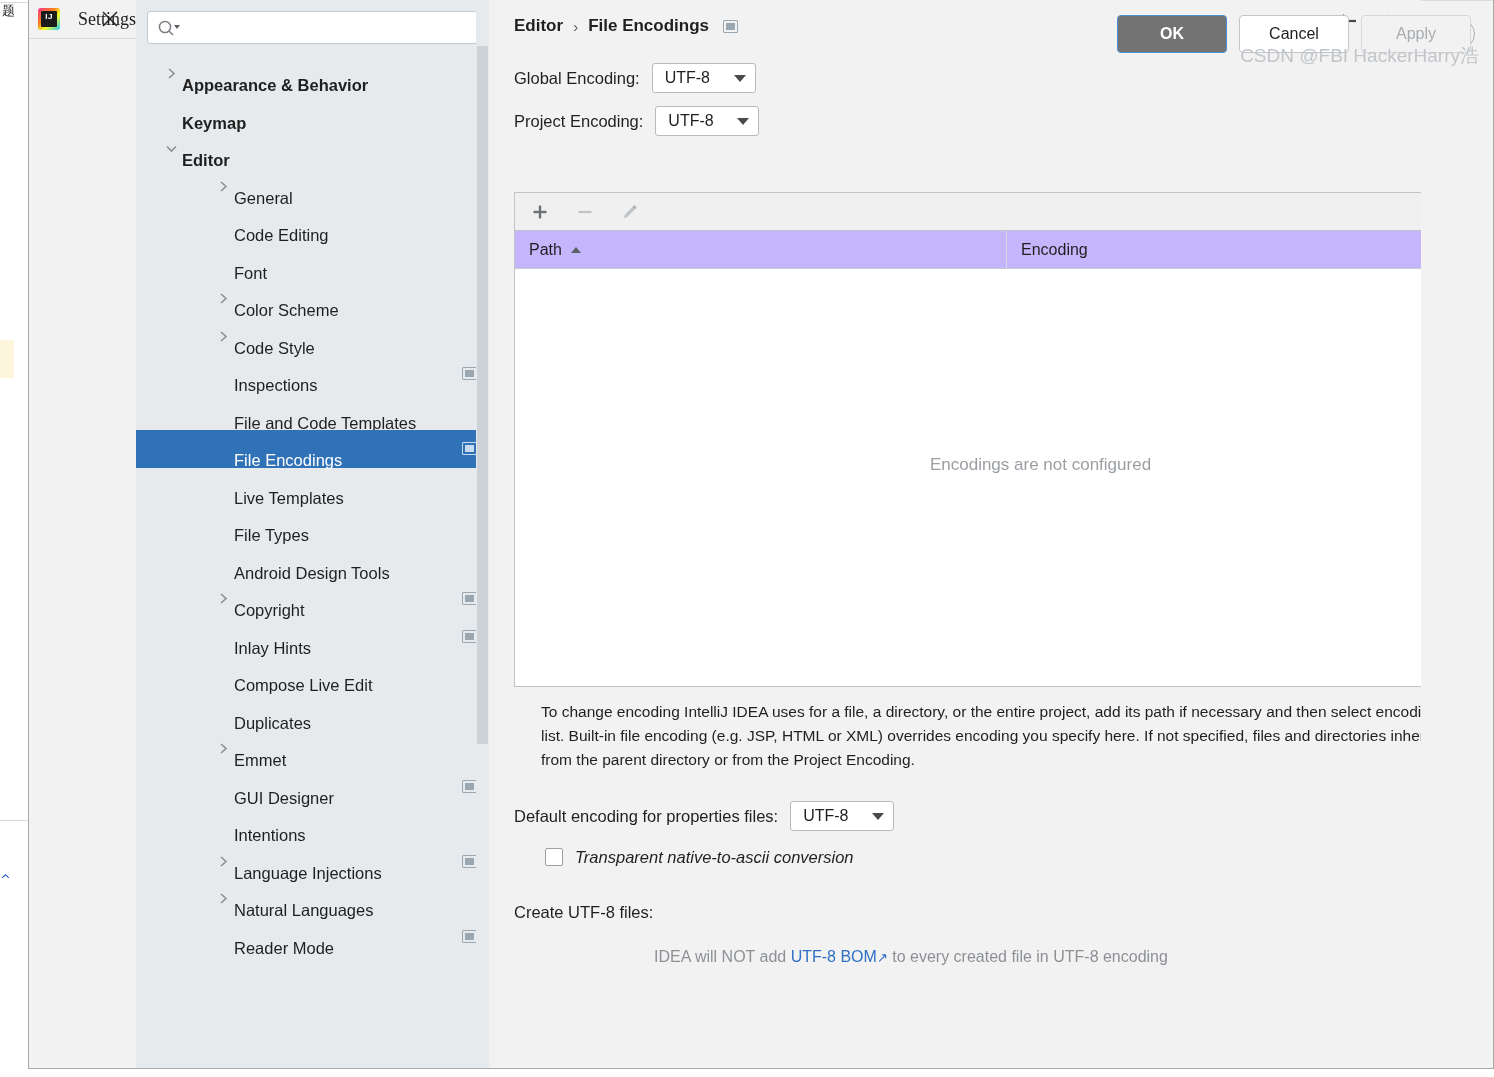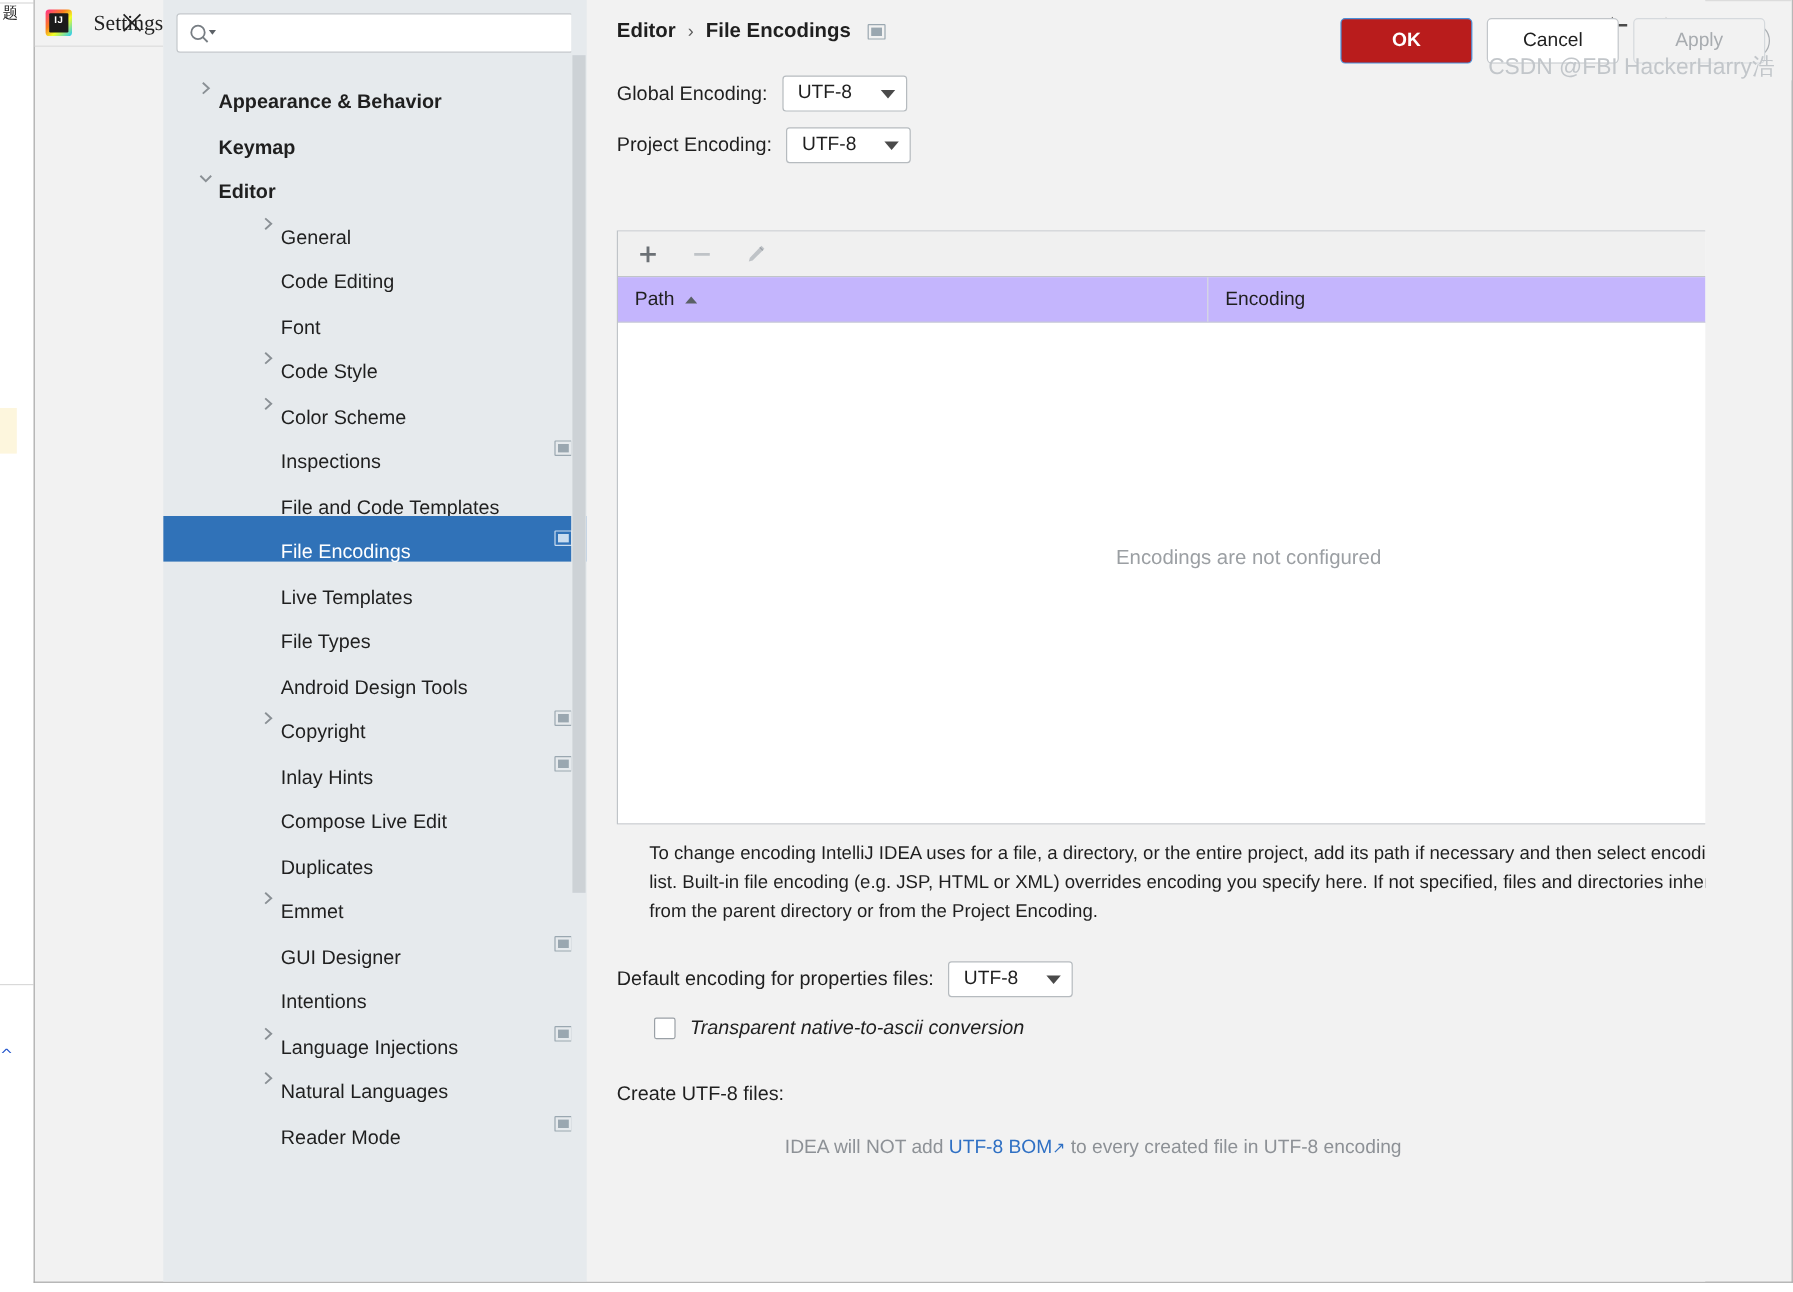--- a/index.html
+++ b/index.html
@@ -454,21 +454,21 @@
   .dlg-btn {
     height: 38px;
     min-width: 110px;
     border-radius: 4px;
     font-size: 16px;
     display: flex; align-items: center; justify-content: center;
     cursor: pointer;
     font-family: "Liberation Sans", sans-serif;
   }
   #btn-ok {
-    background: #b91c1c;
+    background: #737373;
     color: #ffffff;
     font-weight: bold;
     border: 1px solid #4a90d9;
   }
   #btn-cancel {
     background: #ffffff;
     color: #1f1f1f;
     border: 1px solid #c2c6ca;
   }
   #btn-apply {
@@ -568,29 +568,29 @@
           <div class="tree-item lvl1">
             <span class="twisty"></span>
             <span class="label">Font</span>
           </div>
           <div class="tree-item lvl1">
             <span class="twisty">
               <svg width="13" height="13" viewBox="0 0 13 13">
                 <path d="M4 2 L9 6.5 L4 11" fill="none" stroke="#8a9095" stroke-width="1.6"></path>
               </svg>
             </span>
+            <span class="label">Color Scheme</span>
+          </div>
+          <div class="tree-item lvl1">
+            <span class="twisty">
+              <svg width="13" height="13" viewBox="0 0 13 13">
+                <path d="M4 2 L9 6.5 L4 11" fill="none" stroke="#8a9095" stroke-width="1.6"></path>
+              </svg>
+            </span>
             <span class="label">Code Style</span>
-          </div>
-          <div class="tree-item lvl1">
-            <span class="twisty">
-              <svg width="13" height="13" viewBox="0 0 13 13">
-                <path d="M4 2 L9 6.5 L4 11" fill="none" stroke="#8a9095" stroke-width="1.6"></path>
-              </svg>
-            </span>
-            <span class="label">Color Scheme</span>
           </div>
           <div class="tree-item lvl1">
             <span class="twisty"></span>
             <span class="label">Inspections</span>
             <span class="mod-icon"></span>
           </div>
           <div class="tree-item lvl1">
             <span class="twisty"></span>
             <span class="label">File and Code Templates</span>
           </div>

